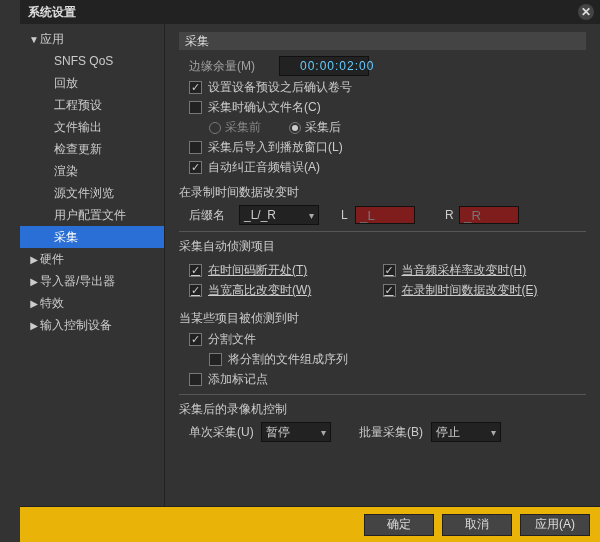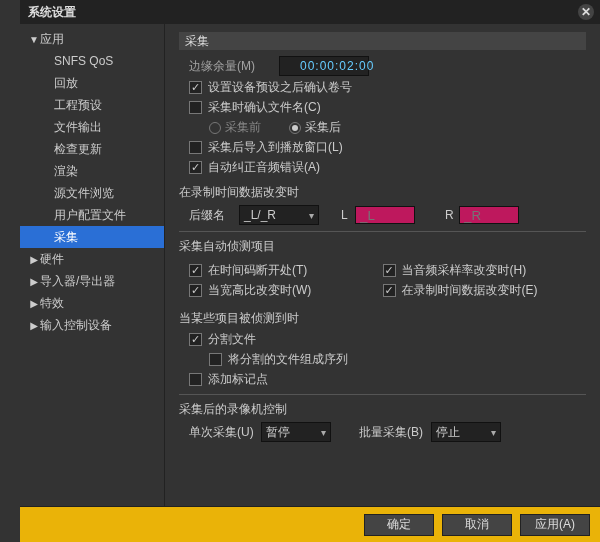--- a/index.html
+++ b/index.html
@@ -61,38 +61,38 @@
     width:12px; height:12px; border:1px solid #777; border-radius:50%; display:inline-block;
     margin-right:4px; vertical-align:middle; cursor:pointer; position:relative;
   }
   .radio.selected::after {
     content:""; width:6px; height:6px; background:#ccc; border-radius:50%; position:absolute;
     left:2px; top:2px;
   }
   .group-label { color:#ccc; margin:8px 0 4px 0; }
   .subgroup { border-top:1px solid #555; margin-top:6px; padding-top:6px; }
   .inline-input {
-    background:#be185d; border:1px solid #111; color:#ccc; height:18px; padding:0 4px;
+    background:#7f1d1d; border:1px solid #111; color:#ccc; height:18px; padding:0 4px;
   }
   .dropdown {
     background:#222; border:1px solid #111; color:#ccc; height:20px; display:inline-flex;
     align-items:center; padding:0 4px; cursor:pointer; min-width:70px; justify-content:space-between;text-align:right;
   }
   .dropdown .caret { font-size:10px; color:#aaa; margin-left:8px;}
   .footer {
     height:36px; border-top:1px solid #222; background:#eab308;
     display:flex; justify-content:flex-end; align-items:center; padding-right:10px; gap:8px;
   }
   .btn {
     background:#444; border:1px solid #222; color:#ddd; height:22px; min-width:70px;
     padding:0 10px; cursor:pointer; display:inline-flex; align-items:center; justify-content:center;
   }
   .dim { color:#888; }
   .cols2 { display:flex; }
-  .cols2 > div { flex:1; }
+  .cols2 > div { flex:1;text-decoration:underline; }
 </style>
 </head>
 <body>
 
 <div class="window">
   <div class="titlebar">
     <span>系统设置</span>
     <span class="close-icon">✕</span>
   </div>
   <div class="content">

